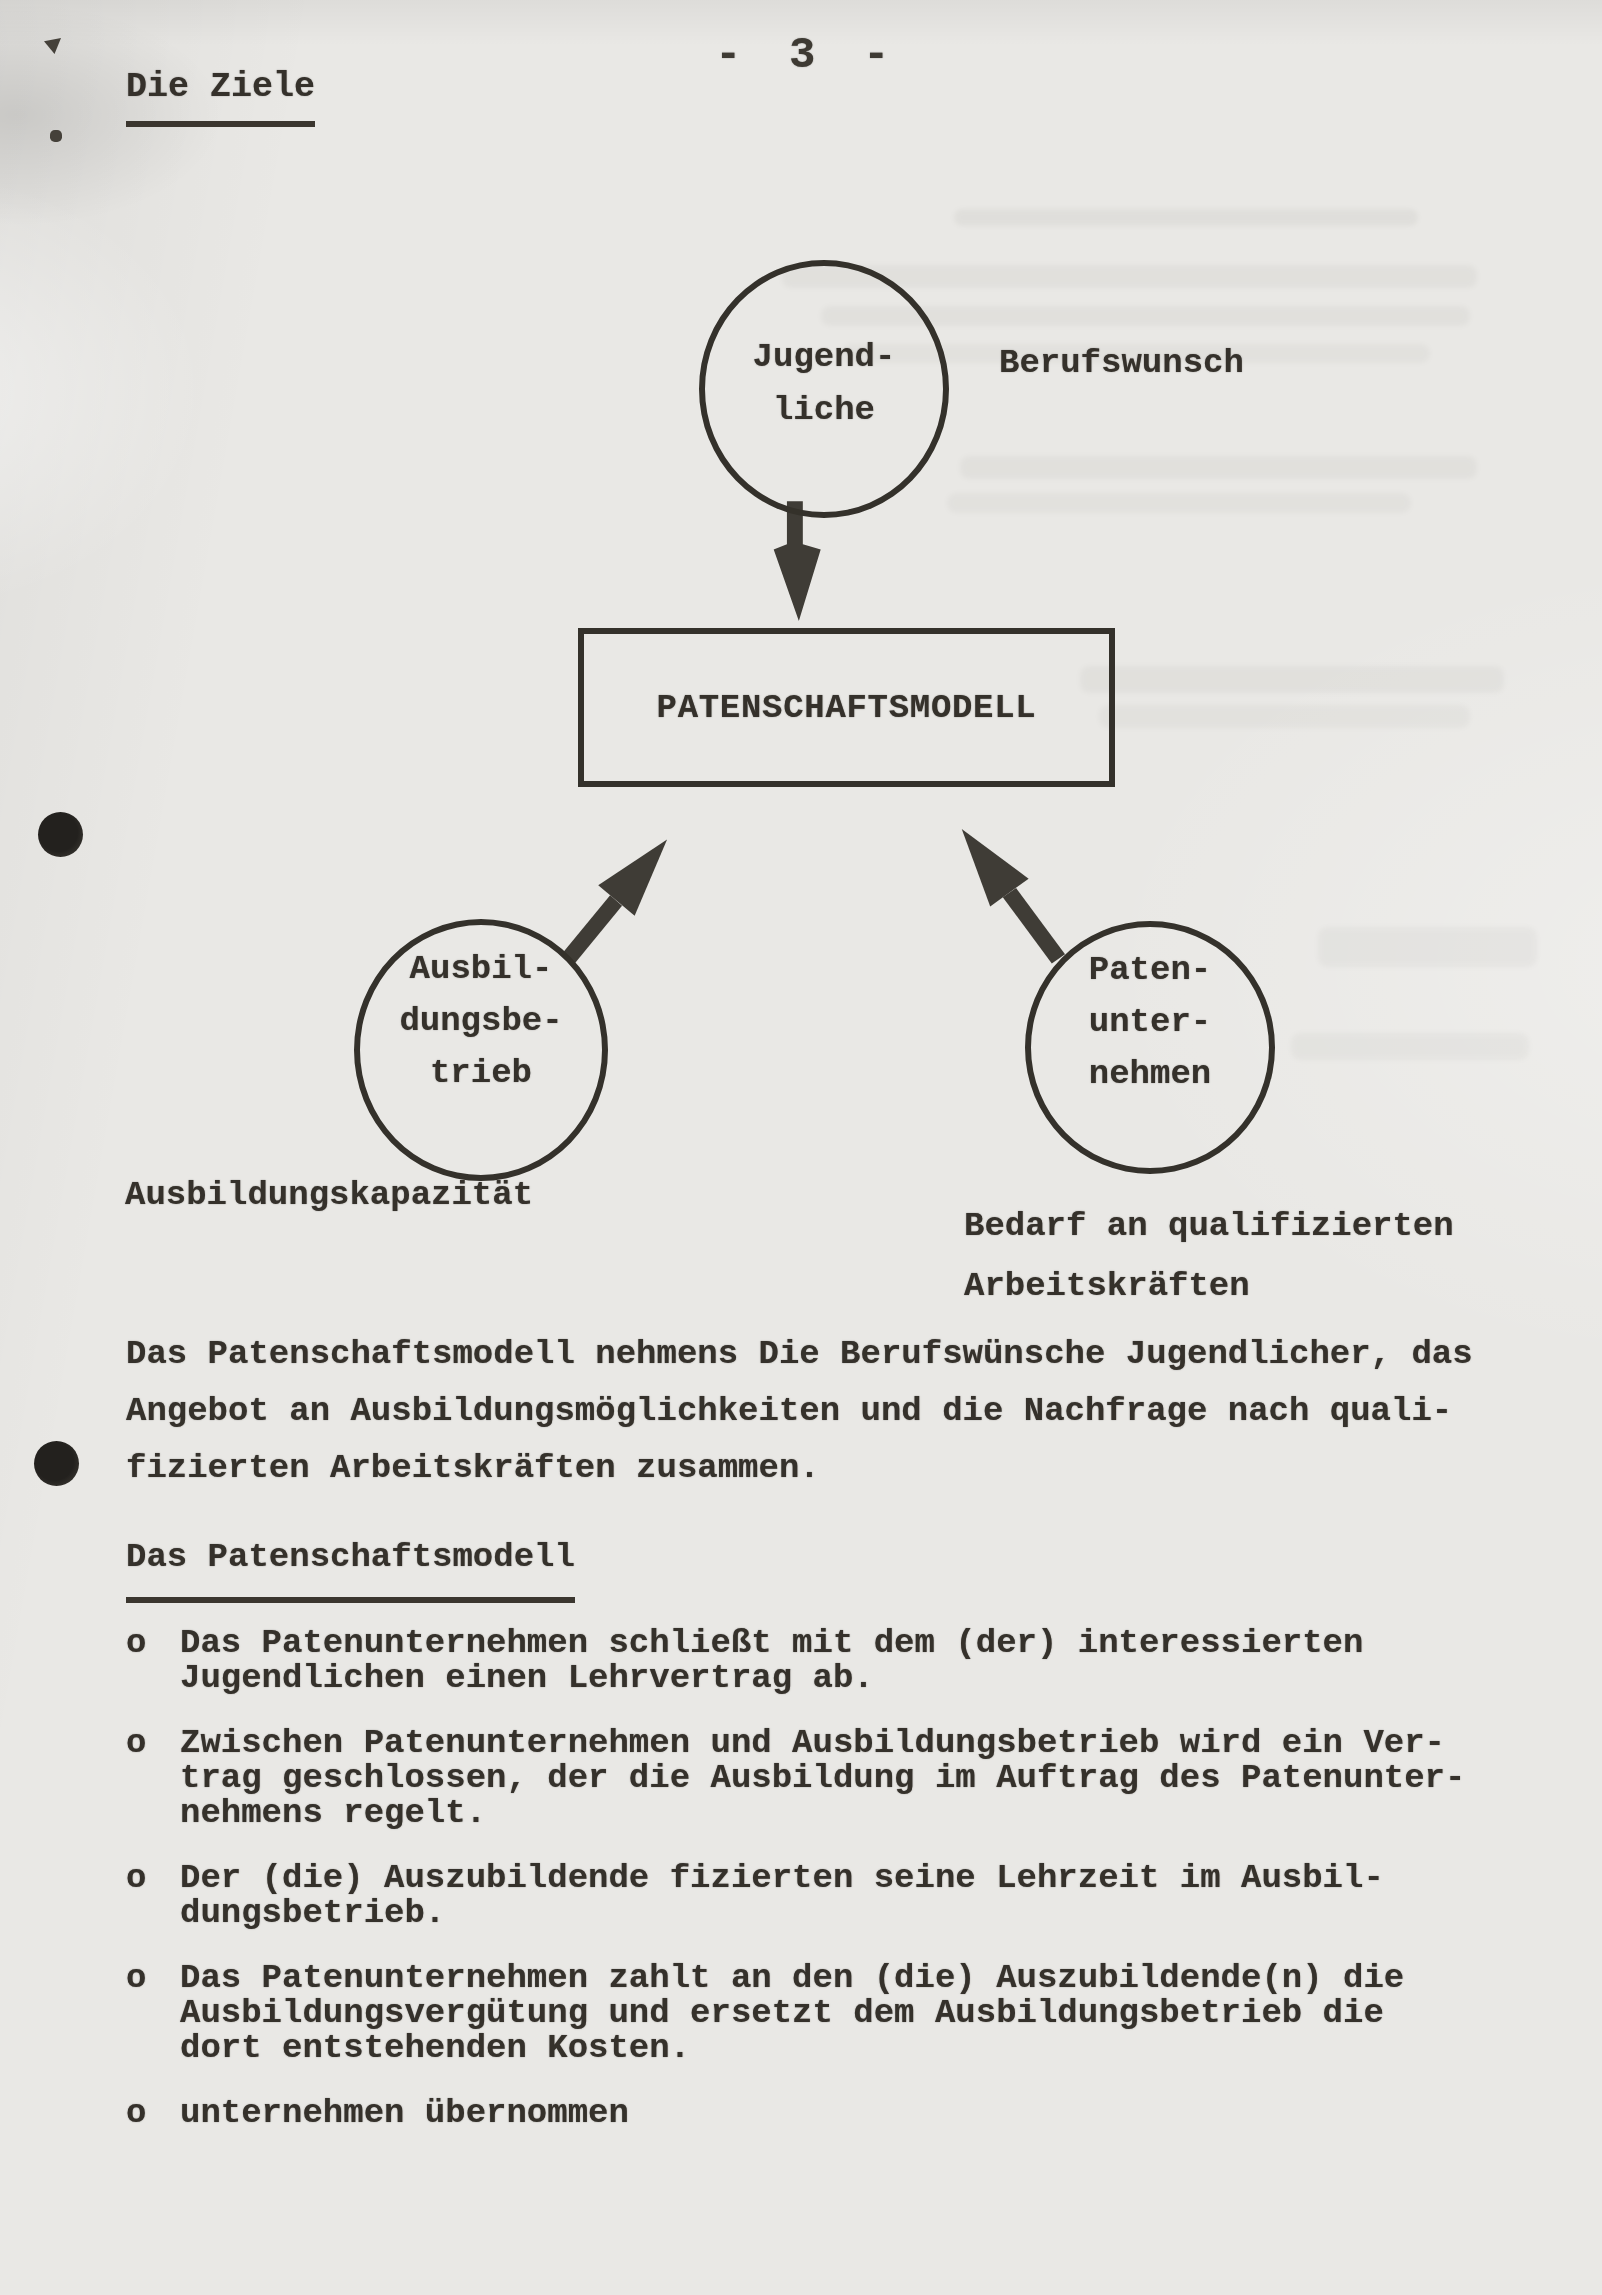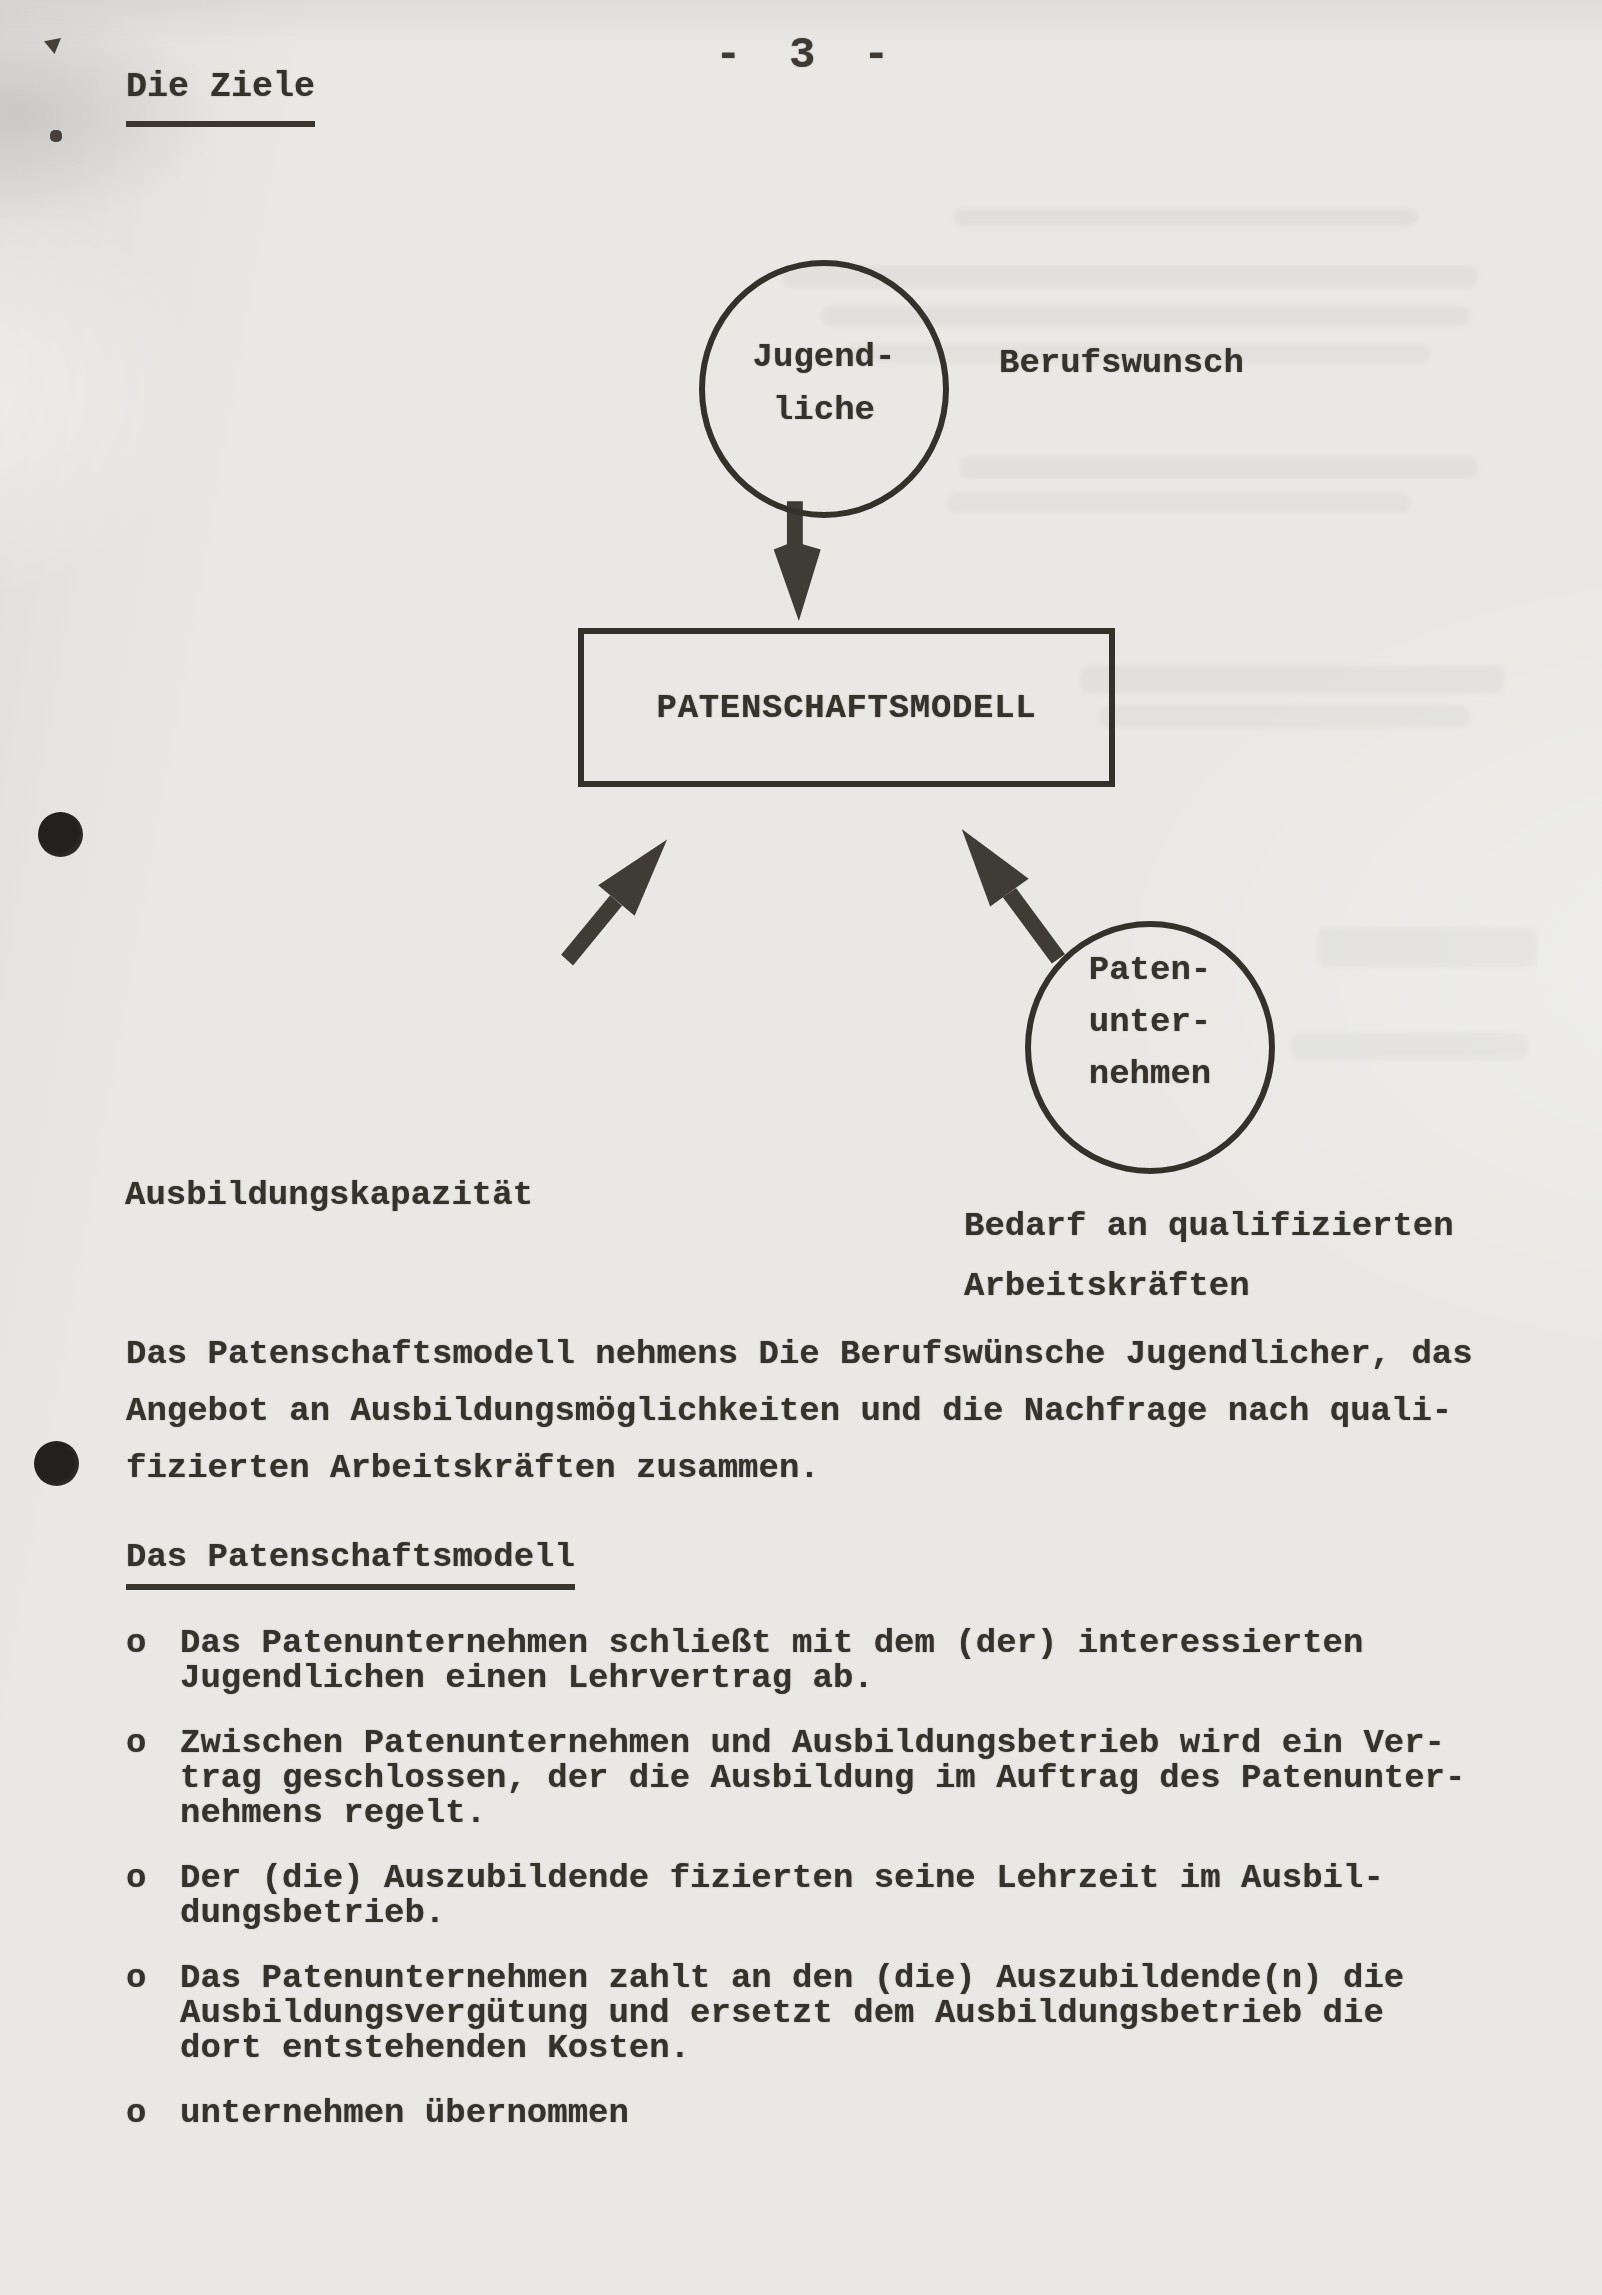--- a/index.html
+++ b/index.html
@@ -72,21 +72,21 @@
   .label-berufswunsch{top:346px;left:999px;font-size:34px;}
   .label-kapazitaet{top:1178px;left:125px;font-size:34px;}
   .label-bedarf{top:1196px;left:964px;font-size:34px;line-height:60px;}
   .arrows{position:absolute;left:0;top:0;width:1603px;height:2295px;pointer-events:none;}
   .arrows polygon{fill:var(--stroke);fill-opacity:0.94;}
   
   .paragraph{top:1326px;left:126px;line-height:57px;}
   .section-heading{
     top:1540px;left:126px;
     border-bottom:6px solid #3b362f;
-    padding-bottom:9px;
+    padding-bottom:22px;
   }
   .bullets{position:absolute;top:1626px;left:126px;}
   .bullet-item{display:flex;margin-bottom:30px;}
   .bullet-marker{
     width:54px;flex:0 0 54px;
     font-size:34px;line-height:35px;
     text-shadow:0 0 1.3px rgba(45,42,36,0.55);
   }
   .bullet-lines{font-size:34px;line-height:35px;white-space:pre;text-shadow:0 0 1.3px rgba(45,42,36,0.55);}
   
@@ -133,20 +133,27 @@
         <div>Jugend-</div>
         <div>liche</div>
       </div>
   </div>
   <div class="tw label-berufswunsch">Berufswunsch</div>
 
   <div class="model-box">
     <span>PATENSCHAFTSMODELL</span>
   </div>
 
+  <div class="circle circle-ausbildungsbetrieb">
+    <div class="lines">
+        <div>Ausbil-</div>
+        <div>dungsbe-</div>
+        <div>trieb</div>
+      </div>
+  </div>
   <div class="tw label-kapazitaet">Ausbildungskapazität</div>
 
   <div class="circle circle-patenunternehmen">
     <div class="lines">
         <div>Paten-</div>
         <div>unter-</div>
         <div>nehmen</div>
       </div>
   </div>
   <div class="tw label-bedarf"><div>Bedarf an qualifizierten</div><div>Arbeitskräften</div></div>

